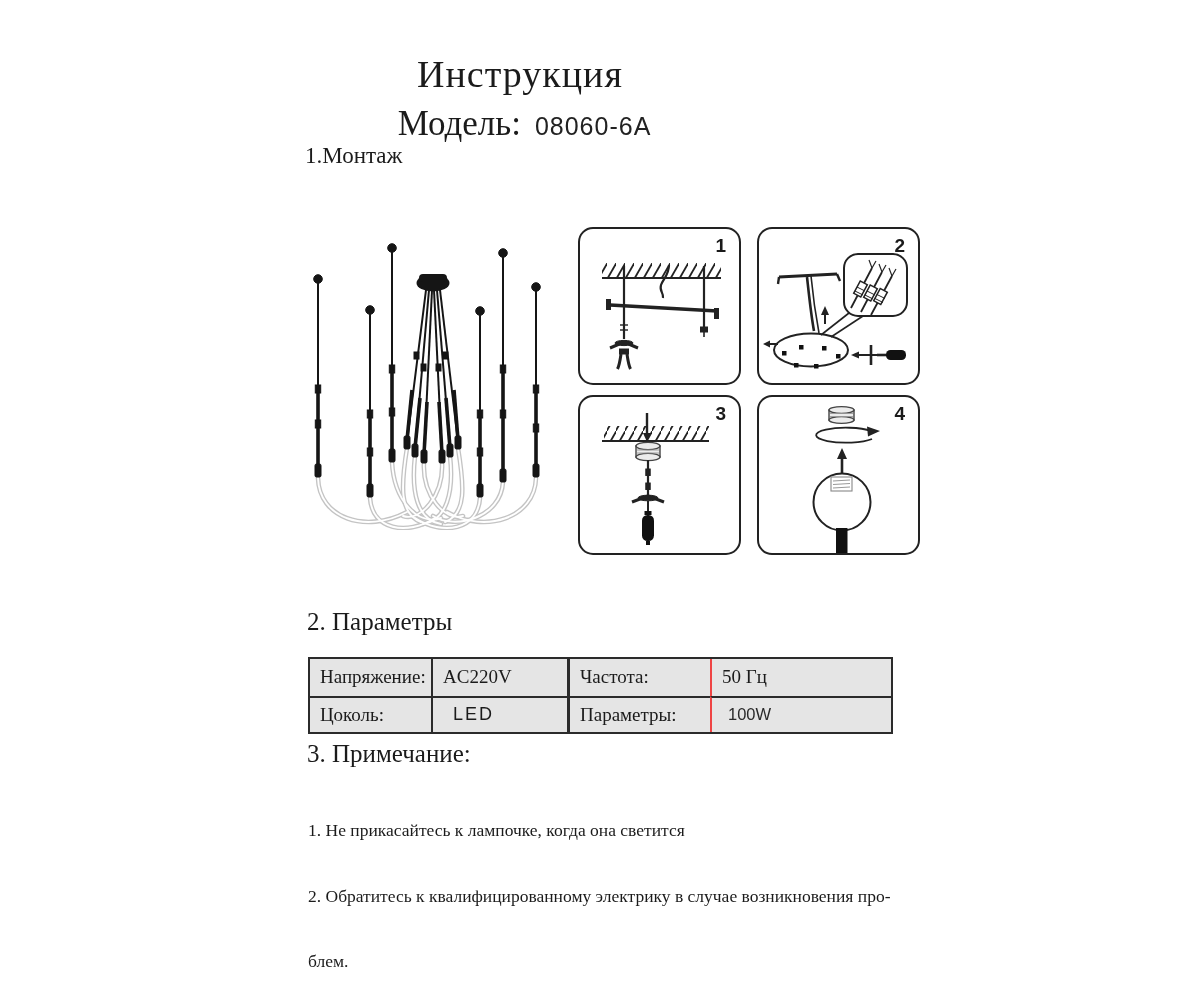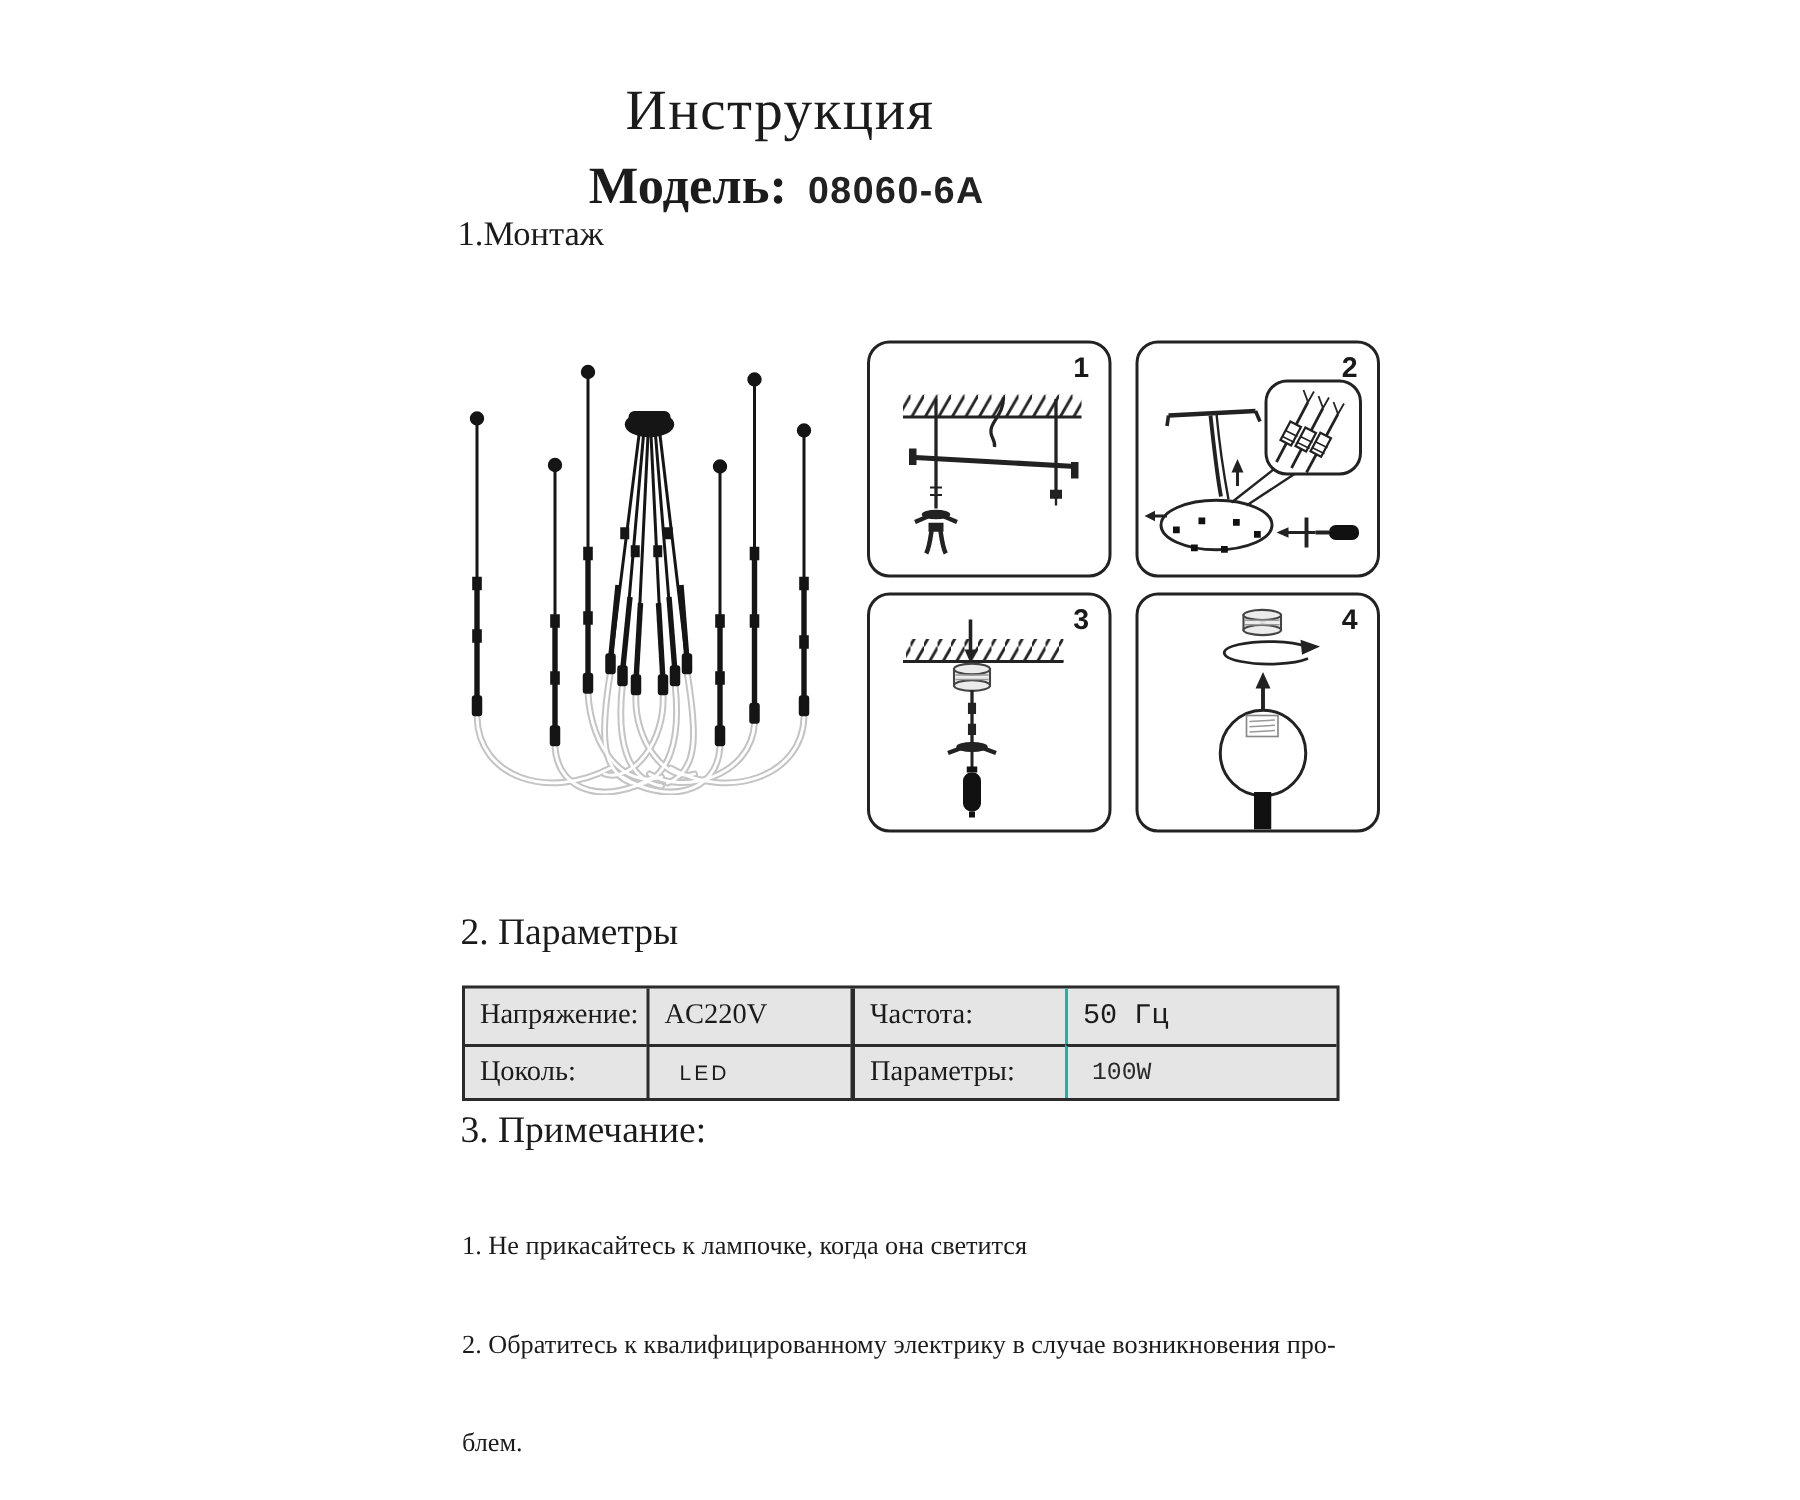--- a/index.html
+++ b/index.html
@@ -3,21 +3,21 @@
 <meta charset="utf-8">
 <style>
   html,body{margin:0;padding:0;}
   body{
     width:1200px;height:1000px;background:#ffffff;position:relative;
     font-family:"Liberation Serif", serif;color:#1b1b1b;overflow:hidden;
   }
   .abs{position:absolute;}
   
   .title{top:52px;left:0;width:1040px;text-align:center;font-size:38px;letter-spacing:1px;}
-  .model-line{top:104px;left:0;width:1013px;text-align:center;padding-left:36px;box-sizing:border-box;font-weight:bold;}
+  .model-line{top:104px;left:0;width:1013px;text-align:center;padding-left:36px;box-sizing:border-box;}
   .model-label{font-size:35px;}
   .model-value{font-family:"Liberation Sans", sans-serif;font-size:25px;letter-spacing:1px;margin-left:14px;color:#222;}
   
   .h-montage{top:143px;left:305px;font-size:23px;}
   .h-params{top:608px;left:307px;font-size:25px;}
   .h-notes{top:740px;left:307px;font-size:25px;}
   
   .chandelier{top:230px;left:295px;}
   
   .step-box{
@@ -35,23 +35,23 @@
   .step-box svg{position:absolute;left:0;top:0;}
   
   .params-table{
     left:308px;top:657px;width:585px;height:77px;border:2.4px solid #2b2b2b;
     display:grid;grid-template-columns:121px 136px 143px 1fr;grid-template-rows:1fr 1fr;
     box-sizing:border-box;background:#e5e5e5;
   }
   .pt-cell{display:flex;align-items:center;padding-left:10px;font-size:19px;box-sizing:border-box;}
   .pt-cell:nth-child(n+5){border-top:2.2px solid #2b2b2b;}
   .pt-cell:nth-child(4n+2){border-left:2px solid #2b2b2b;}
-  .pt-cell:nth-child(4n){border-left:2px solid #14b8a6;font-family:Liberation Mono, monospace;}
+  .pt-cell:nth-child(4n){border-left:2px solid #ef4444;}
   .pt-cell:nth-child(4n+3){border-left:3.2px solid #2b2b2b;}
-  .c-led{font-family:"Liberation Sans", sans-serif;font-size:14px;letter-spacing:2px;padding-left:20px;}
+  .c-led{font-family:"Liberation Sans", sans-serif;font-size:18px;letter-spacing:2px;padding-left:20px;}
   .c-watt{font-family:"Liberation Sans", sans-serif;font-size:16.5px;padding-left:16px;color:#2a2a2a;}
   
   .notes{left:308px;top:776px;width:620px;font-size:17.5px;line-height:21.9px;white-space:pre-wrap;}
   .note-line{white-space:pre-wrap;}
 </style>
 </head>
 <body>
 
 <svg width="0" height="0" style="position:absolute" aria-hidden="true">
   <defs>

